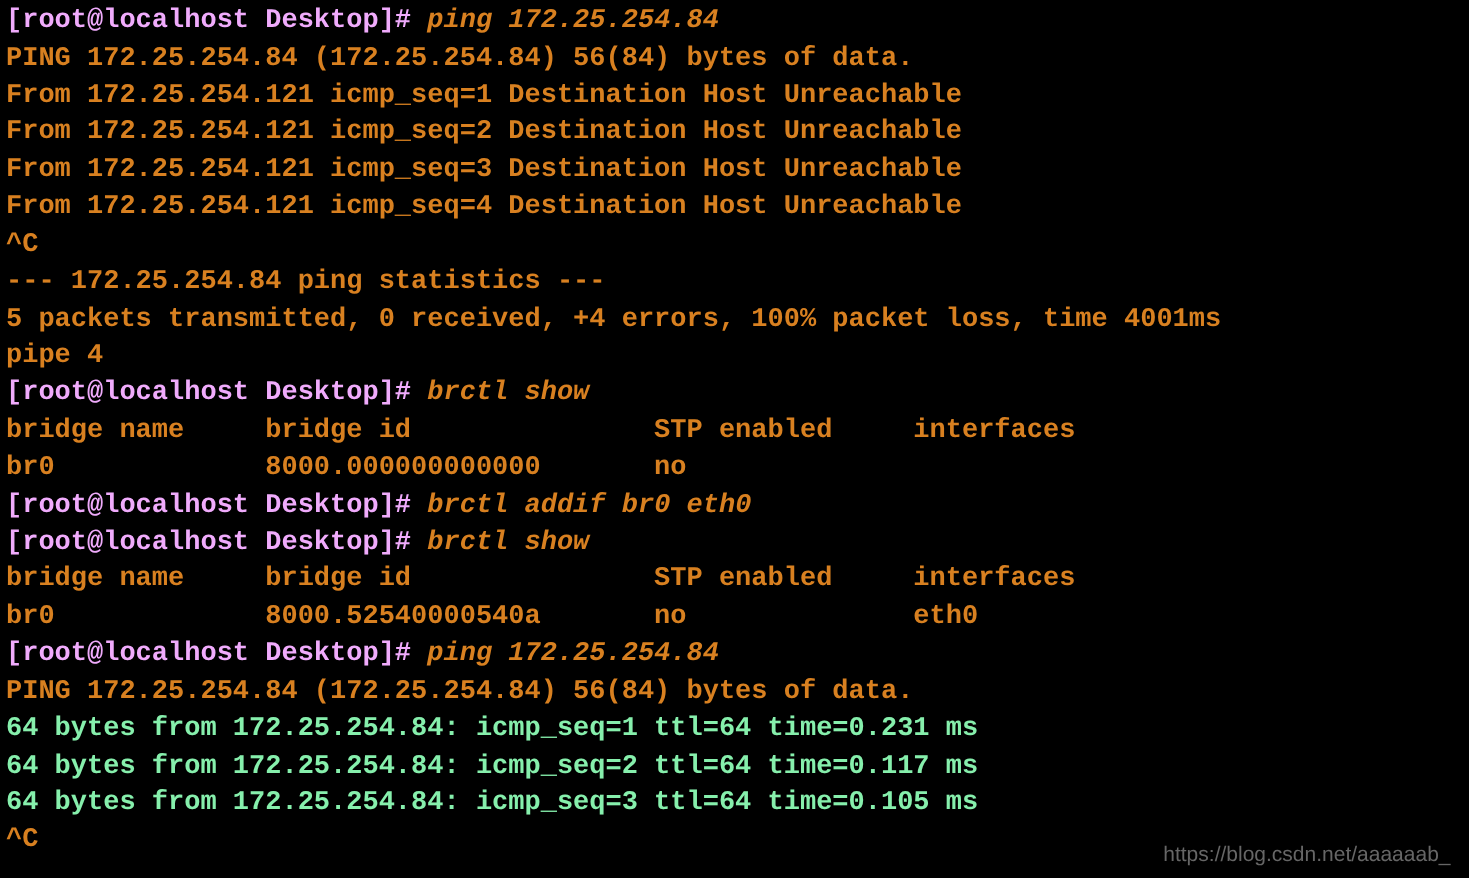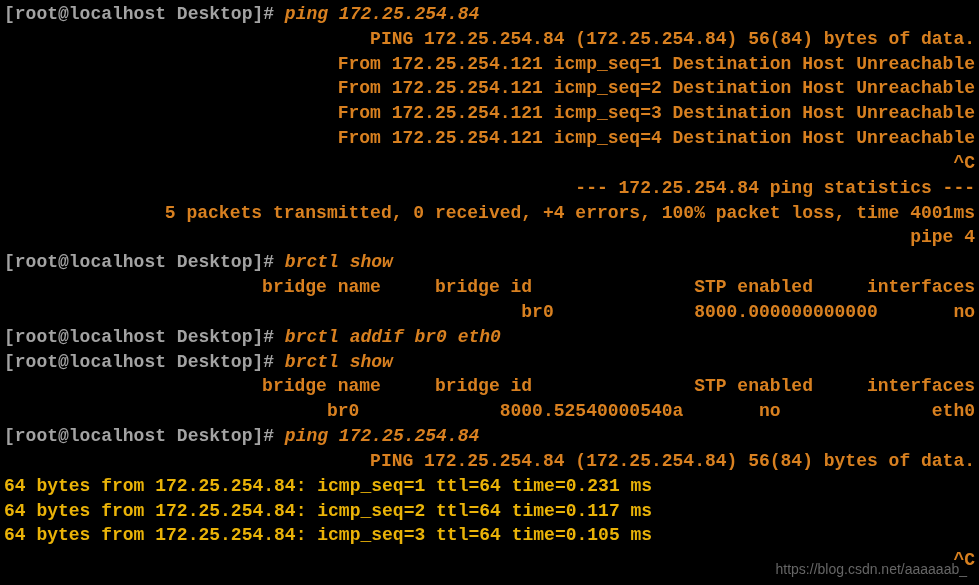--- a/index.html
+++ b/index.html
@@ -20,33 +20,32 @@
       position: relative;
     }
     .terminal {
       color: #d88020;
       white-space: pre;
     }
     .line {
       display: block;
     }
     .prompt-user {
-      color: #a3a3a3;
+      color: #f0abfc;
       font-family: Liberation Mono, monospace;
     }
     .command {
       color: #d88020;
       font-style: italic;
     }
     .output {
       color: #d88020;
-      text-align: right;
     }
     .reply {
-      color: #eab308;
+      color: #86efac;
     }
     .watermark {
       position: absolute;
       bottom: 6px;
       right: 12px;
       color: #666;
       font-size: 14px;
       font-weight: normal;
       font-family: Arial, sans-serif;
       text-align: center;

